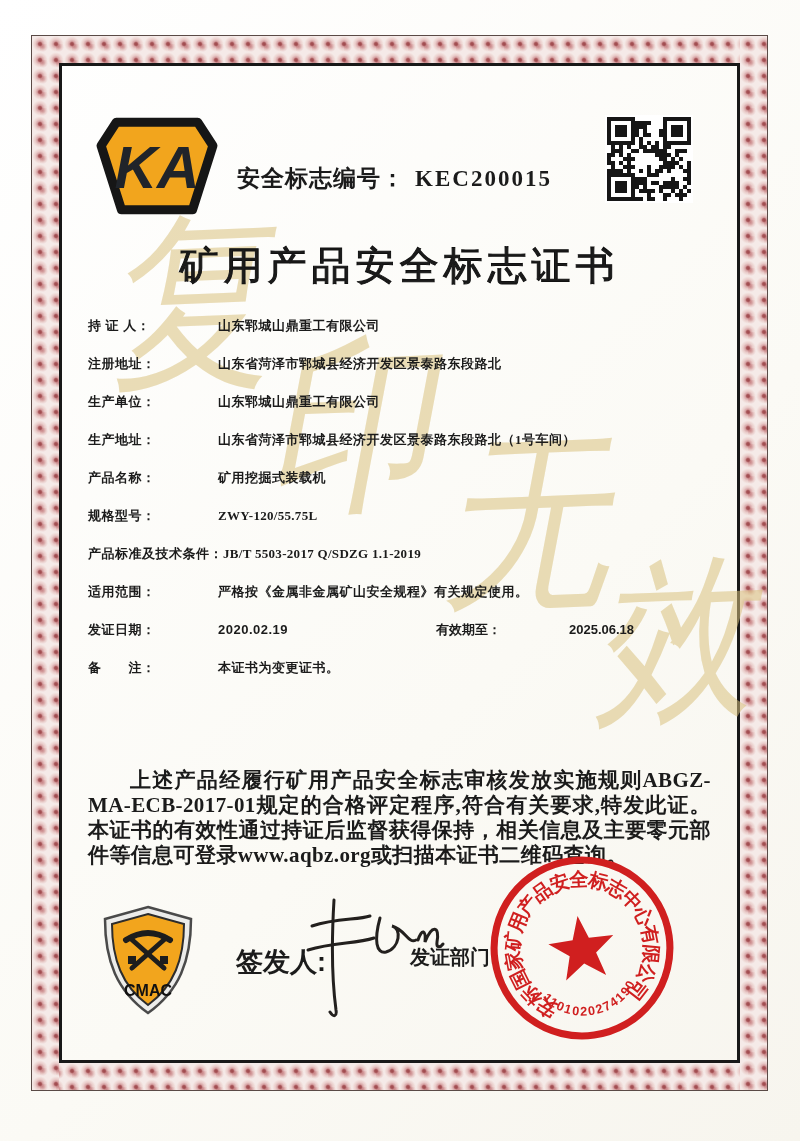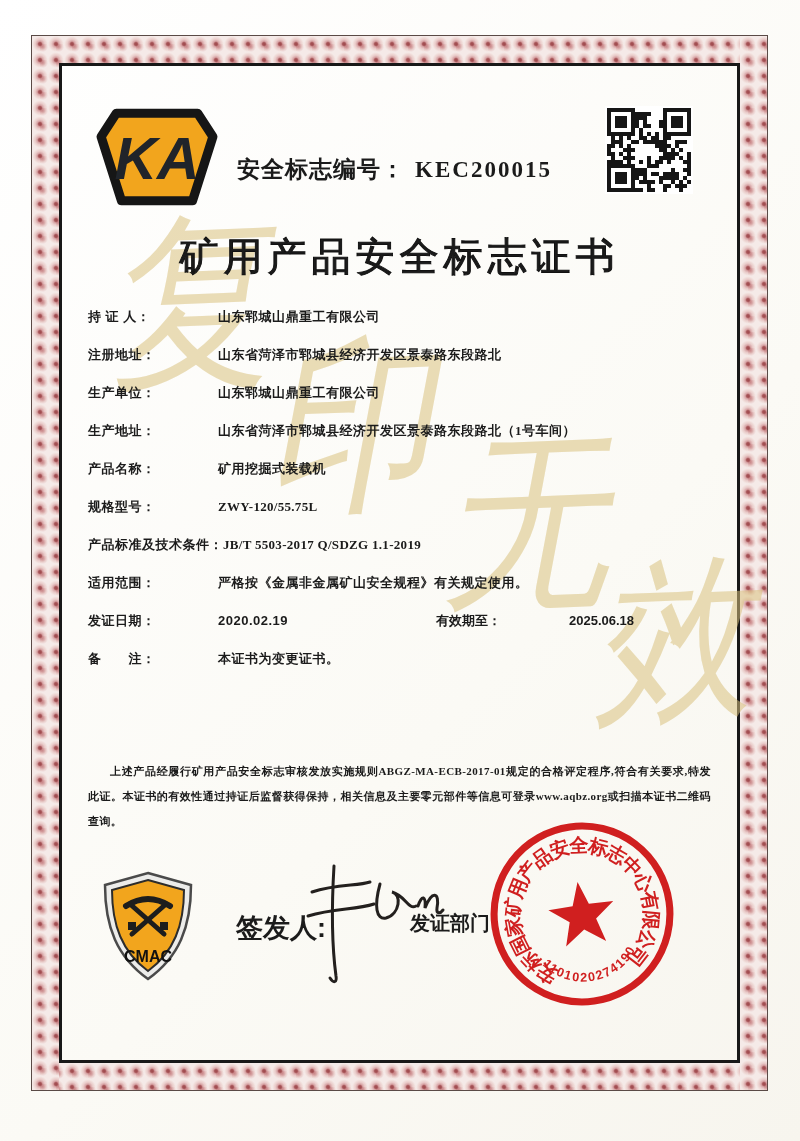--- a/index.html
+++ b/index.html
@@ -21,42 +21,42 @@
 
   
   .wm{position:absolute;z-index:1;font-family:"DejaVu Serif",serif;font-size:190px;line-height:1;
       color:rgba(216,193,125,.55);transform:scaleX(.88) rotate(-2deg);pointer-events:none;font-style:italic;}
   .wm1{left:92px;top:208px;}
   .wm2{left:252px;top:332px;}
   .wm3{left:428px;top:428px;}
   .wm4{left:582px;top:548px;font-size:180px;}
 
   
-  .content{position:absolute;z-index:2;left:62px;top:66px;right:63px;bottom:81px;padding:0 26px;}
+  .content{position:absolute;z-index:2;left:62px;top:66px;right:63px;bottom:81px;padding:9px 26px;}
 
   .header{position:relative;height:108px;margin-top:40px;}
   .ka{position:absolute;left:8px;top:0;width:122px;height:102px;}
   .certno{position:absolute;left:140px;right:150px;top:48px;text-align:center;font-size:23px;font-weight:700;letter-spacing:1px;white-space:nowrap;}
   .certno .val{font-family:"Liberation Serif",serif;margin-left:10px;letter-spacing:2px;}
   .qr{position:absolute;right:18px;top:0;width:84px;height:84px;background:#fff;padding:2px;display:grid;grid-template-columns:repeat(21,1fr);grid-template-rows:repeat(21,1fr);}
   .qr b{display:block;}
   .qr b.m{background:#161616;}
 
   .title{margin-top:16px;text-align:center;font-size:39px;font-weight:400;letter-spacing:5px;font-family:"Liberation Serif","DejaVu Serif",serif;-webkit-text-stroke:1px #111;}
 
   .fields{margin-top:20px;}
   .row{display:flex;align-items:flex-start;font-size:13px;line-height:25px;margin-bottom:13px;}
   .lab{flex:0 0 auto;min-width:130px;font-weight:700;font-family:"Liberation Sans","DejaVu Sans",sans-serif;letter-spacing:.5px;white-space:pre;}
   .val{font-weight:600;letter-spacing:.5px;}
   .val.mono{font-family:Liberation Serif, serif;font-weight:700;letter-spacing:.3px;}
   .dates .val{flex:0 0 auto;width:218px;font-family:"Liberation Sans","DejaVu Sans",sans-serif;font-weight:700;}
   .dates .lab2{flex:0 0 auto;min-width:115px;font-weight:700;font-family:"Liberation Sans","DejaVu Sans",sans-serif;}
   .dates .val2{font-family:"Liberation Sans","DejaVu Sans",sans-serif;font-weight:700;margin-left:18px;}
 
-  .statement{margin-top:88px;font-size:11px;line-height:25px;text-align:justify;text-indent:2em;font-weight:600;letter-spacing:.4px;}
+  .statement{margin-top:88px;font-size:21px;line-height:25px;text-align:justify;text-indent:2em;font-weight:600;letter-spacing:.4px;}
 
   .footer{position:relative;height:220px;margin-top:8px;}
   .cmac{position:absolute;left:10px;top:28px;width:100px;height:112px;}
   .signer{position:absolute;left:148px;top:68px;font-size:27px;font-weight:700;font-family:"Liberation Sans","DejaVu Sans",sans-serif;}
   .signature{position:absolute;left:208px;top:2px;width:150px;height:150px;}
   .issuer{position:absolute;left:322px;top:68px;font-size:20px;font-weight:700;font-family:"Liberation Sans","DejaVu Sans",sans-serif;}
   .seal{position:absolute;left:398px;top:-24px;width:192px;height:192px;transform:rotate(-8deg);}
 </style>
 </head>
 <body>

